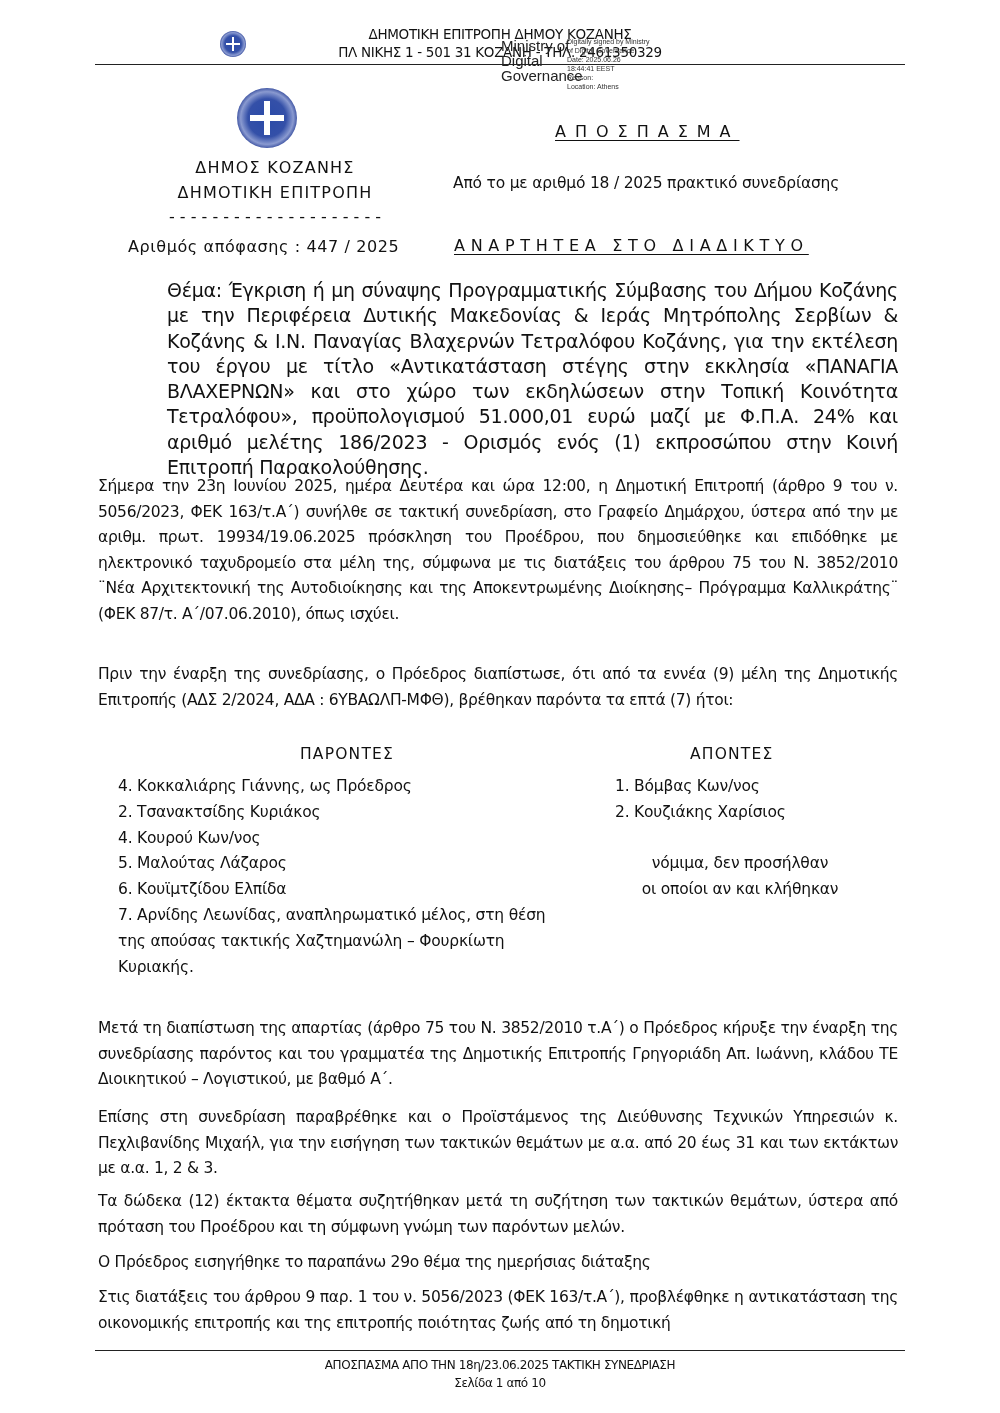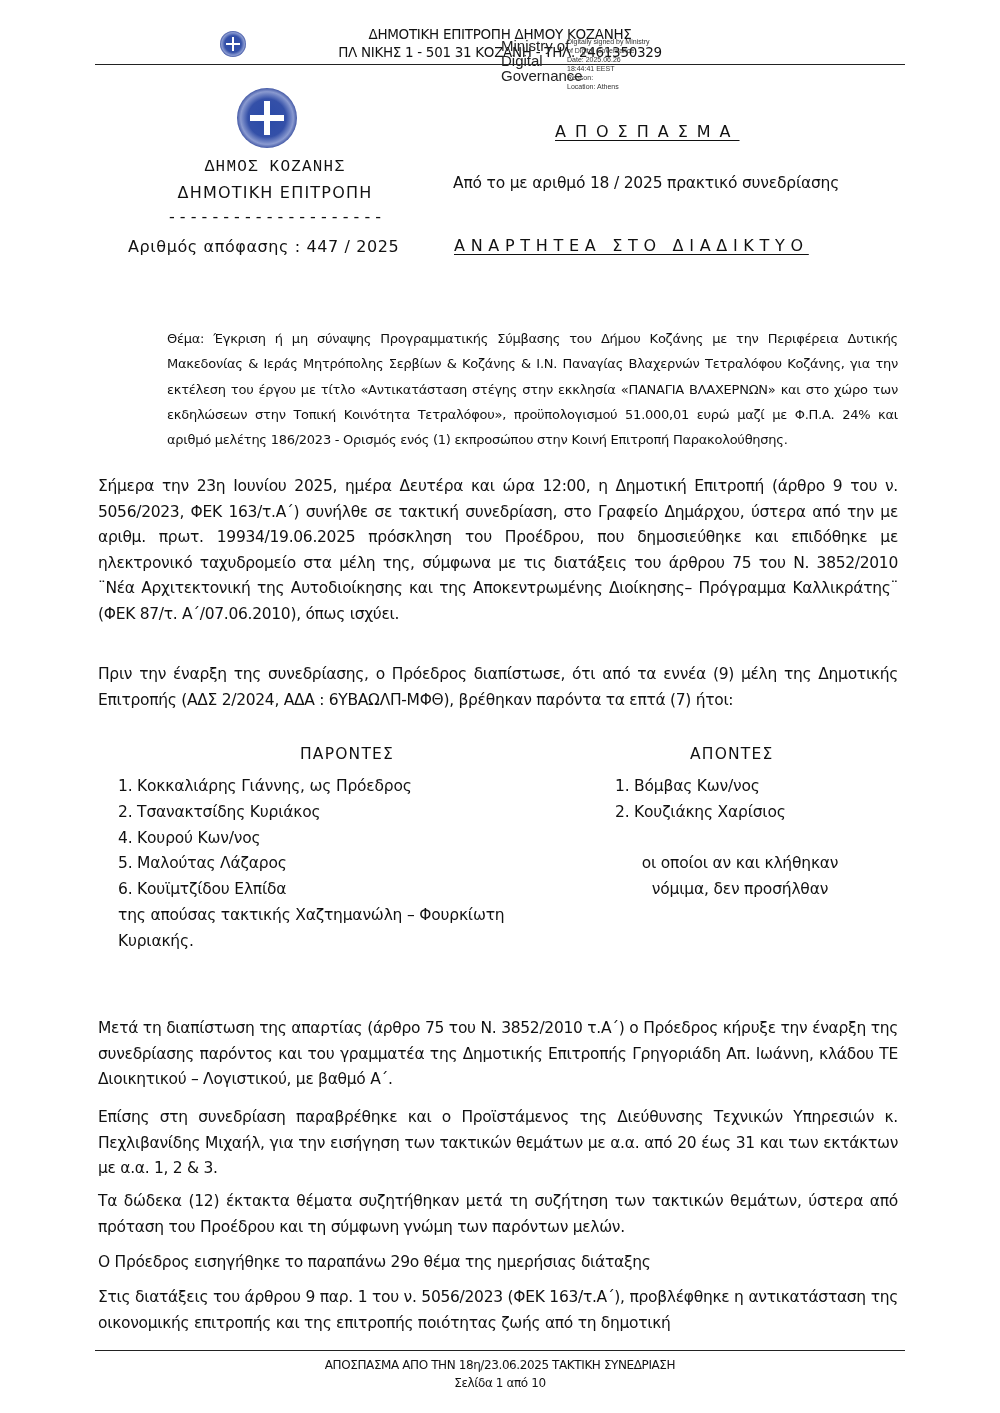--- a/index.html
+++ b/index.html
@@ -16,21 +16,21 @@
   .emblem { border-radius: 50%; background: radial-gradient(circle, #2a4aa8 0%, #3450a8 45%, #8a9ad0 62%, #3a50a0 72%, #dfe4f4 88%, #ffffff 100%); }
   .emblem .cross-v { position: absolute; left: 45%; top: 22%; width: 10%; height: 56%; background: #fff; }
   .emblem .cross-h { position: absolute; left: 22%; top: 45%; width: 56%; height: 10%; background: #fff; }
   .small-emblem { left: 220px; top: 31px; width: 26px; height: 26px; }
   .big-emblem { left: 237px; top: 88px; width: 60px; height: 60px; }
   .mun-left { left: 140px; width: 270px; text-align: center; font-size: 16px; letter-spacing: 1.2px; }
   .title-aposp { left: 555px; top: 122px; font-size: 16px; letter-spacing: 9px; text-decoration: underline; text-underline-offset: 3px; text-align: center; }
   .subtitle { left: 453px; top: 174px; font-size: 15.5px; white-space: nowrap; letter-spacing: -0.2px; }
   .decision { left: 116px; top: 237px; font-size: 16px; letter-spacing: 0.6px; white-space: nowrap; margin-left: 12px; }
   .publish { left: 443px; top: 236px; font-size: 16px; letter-spacing: 5.7px; text-decoration: underline; text-underline-offset: 3px; white-space: nowrap; margin-left: 11px; }
-  .subject { left: 167px; top: 278px; width: 731px; font-size: 13px; line-height: 25.3px; text-align: justify; letter-spacing: -0.25px; margin-top: 48px; }
+  .subject { left: 167px; top: 278px; width: 731px; font-size: 19px; line-height: 25.3px; text-align: justify; letter-spacing: -0.25px; }
   .para { left: 98px; width: 800px; font-size: 15.5px; line-height: 25.5px; text-align: justify; letter-spacing: -0.3px; }
   .col-head { font-size: 15.5px; letter-spacing: 1.2px; text-align: center; }
   .list { font-size: 15.5px; line-height: 25.8px; letter-spacing: -0.2px; }
   .list div { white-space: nowrap; }
   .foot-rule { left: 95px; top: 1350px; width: 810px; height: 1px; background: #222; }
   .foot { left: 95px; width: 810px; text-align: center; font-size: 12px; letter-spacing: -0.4px; }
 </style>
 </head>
 <body>
 
@@ -53,52 +53,53 @@
   <div>Date: 2025.06.26</div>
   <div>18:44:41 EEST</div>
   <div>Reason:</div>
   <div>Location: Athens</div>
 </div>
 
 <div class="abs emblem big-emblem">
   <div class="cross-v"></div>
     <div class="cross-h"></div>
 </div>
-<div class="abs mun-left" style="top:158px;font-family:Liberation Mono, monospace;">ΔΗΜΟΣ   ΚΟΖΑΝΗΣ</div>
+<div class="abs mun-left" style="top:158px;">ΔΗΜΟΣ   ΚΟΖΑΝΗΣ</div>
 <div class="abs mun-left" style="top:183px;">ΔΗΜΟΤΙΚΗ   ΕΠΙΤΡΟΠΗ</div>
 <div class="abs mun-left" style="top:207px; letter-spacing:0;">- - - - - - - - - - - - - - - - - - - -</div>
 <div class="abs decision">Αριθμός  απόφασης : 447 / 2025</div>
 
 <div class="abs title-aposp">ΑΠΟΣΠΑΣΜΑ</div>
 <div class="abs subtitle">Από το με αριθμό 18 /  2025 πρακτικό συνεδρίασης</div>
 <div class="abs publish">ΑΝΑΡΤΗΤΕΑ ΣΤΟ ΔΙΑΔΙΚΤΥΟ</div>
 
 <div class="abs subject">Θέμα:  Έγκριση ή μη σύναψης Προγραμματικής Σύμβασης του Δήμου Κοζάνης με την Περιφέρεια Δυτικής Μακεδονίας &amp; Ιεράς Μητρόπολης Σερβίων &amp; Κοζάνης &amp; Ι.Ν. Παναγίας Βλαχερνών Τετραλόφου Κοζάνης, για την εκτέλεση του έργου με τίτλο «Αντικατάσταση στέγης στην εκκλησία «ΠΑΝΑΓΙΑ ΒΛΑΧΕΡΝΩΝ» και στο χώρο των εκδηλώσεων στην Τοπική Κοινότητα Τετραλόφου», προϋπολογισμού 51.000,01 ευρώ μαζί με Φ.Π.Α. 24% και αριθμό μελέτης 186/2023 - Ορισμός ενός (1) εκπροσώπου στην Κοινή Επιτροπή Παρακολούθησης.</div>
 
 <div class="abs para" style="top:474px;"> Σήμερα την 23η Ιουνίου 2025, ημέρα Δευτέρα και ώρα 12:00, η Δημοτική Επιτροπή (άρθρο 9 του ν. 5056/2023, ΦΕΚ 163/τ.Α΄) συνήλθε σε τακτική συνεδρίαση, στο Γραφείο Δημάρχου, ύστερα από την με αριθμ. πρωτ. 19934/19.06.2025 πρόσκληση του Προέδρου, που δημοσιεύθηκε και επιδόθηκε με ηλεκτρονικό ταχυδρομείο στα μέλη της, σύμφωνα με τις διατάξεις του άρθρου 75 του Ν. 3852/2010 ¨Νέα Αρχιτεκτονική της Αυτοδιοίκησης και της Αποκεντρωμένης Διοίκησης– Πρόγραμμα Καλλικράτης¨ (ΦΕΚ 87/τ. Α΄/07.06.2010), όπως ισχύει.</div>
 <div class="abs para" style="top:662px;">Πριν την έναρξη της συνεδρίασης, ο Πρόεδρος διαπίστωσε, ότι από τα εννέα (9) μέλη της Δημοτικής Επιτροπής (ΑΔΣ 2/2024, ΑΔΑ : 6ΥΒΑΩΛΠ-ΜΦΘ), βρέθηκαν παρόντα τα επτά (7) ήτοι:</div>
 
 <div class="abs col-head" style="left:300px; top:745px;">ΠΑΡΟΝΤΕΣ</div>
 <div class="abs list" style="left:118px; top:774px;">
-  <div>1. Κοκκαλιάρης Γιάννης, ως Πρόεδρος</div>
+  <div>4. Κοκκαλιάρης Γιάννης, ως Πρόεδρος</div>
   <div>2. Τσανακτσίδης Κυριάκος</div>
   <div>4. Κουρού Κων/νος</div>
   <div>5. Μαλούτας Λάζαρος</div>
   <div>6. Κουϊμτζίδου Ελπίδα</div>
+  <div>7. Αρνίδης Λεωνίδας, αναπληρωματικό μέλος, στη θέση</div>
   <div>της απούσας τακτικής Χαζτημανώλη – Φουρκίωτη</div>
   <div>Κυριακής.</div>
 </div>
 <div class="abs col-head" style="left:690px; top:745px;">ΑΠΟΝΤΕΣ</div>
 <div class="abs list" style="left:615px; top:774px;">
   <div>1. Βόμβας Κων/νος</div>
   <div>2. Κουζιάκης Χαρίσιος</div>
 </div>
 <div class="abs list" style="left:610px; top:851px; width:260px; text-align:center;">
+  <div>νόμιμα, δεν προσήλθαν</div>
   <div>οι οποίοι αν και κλήθηκαν</div>
-  <div>νόμιμα, δεν προσήλθαν</div>
 </div>
 
 <div class="abs para" style="top:1016px;">Μετά τη διαπίστωση της απαρτίας (άρθρο 75 του Ν. 3852/2010 τ.Α΄) ο Πρόεδρος κήρυξε την έναρξη της συνεδρίασης παρόντος και του γραμματέα της Δημοτικής Επιτροπής Γρηγοριάδη Απ. Ιωάννη, κλάδου ΤΕ Διοικητικού – Λογιστικού, με βαθμό Α΄.</div>
 <div class="abs para" style="top:1105px;">Επίσης στη συνεδρίαση παραβρέθηκε και ο Προϊστάμενος της Διεύθυνσης Τεχνικών Υπηρεσιών κ. Πεχλιβανίδης Μιχαήλ, για την εισήγηση των τακτικών θεμάτων με α.α. από 20 έως 31 και των εκτάκτων με α.α. 1, 2 &amp; 3.</div>
 <div class="abs para" style="top:1189px;">Τα δώδεκα (12) έκτακτα θέματα συζητήθηκαν μετά τη συζήτηση των τακτικών θεμάτων, ύστερα από πρόταση του Προέδρου και τη σύμφωνη γνώμη των παρόντων μελών.</div>
 <div class="abs para" style="top:1250px;">Ο Πρόεδρος εισηγήθηκε το παραπάνω 29ο θέμα της ημερήσιας διάταξης</div>
 <div class="abs para" style="top:1285px;">Στις διατάξεις του άρθρου 9 παρ. 1 του ν. 5056/2023 (ΦΕΚ 163/τ.Α΄), προβλέφθηκε η αντικατάσταση της οικονομικής επιτροπής και της επιτροπής ποιότητας ζωής από τη δημοτική</div>
 
 <div class="abs foot-rule"></div>
 <div class="abs foot" style="top:1358px;">ΑΠΟΣΠΑΣΜΑ ΑΠΟ ΤΗΝ 18η/23.06.2025 ΤΑΚΤΙΚΗ ΣΥΝΕΔΡΙΑΣΗ</div>

